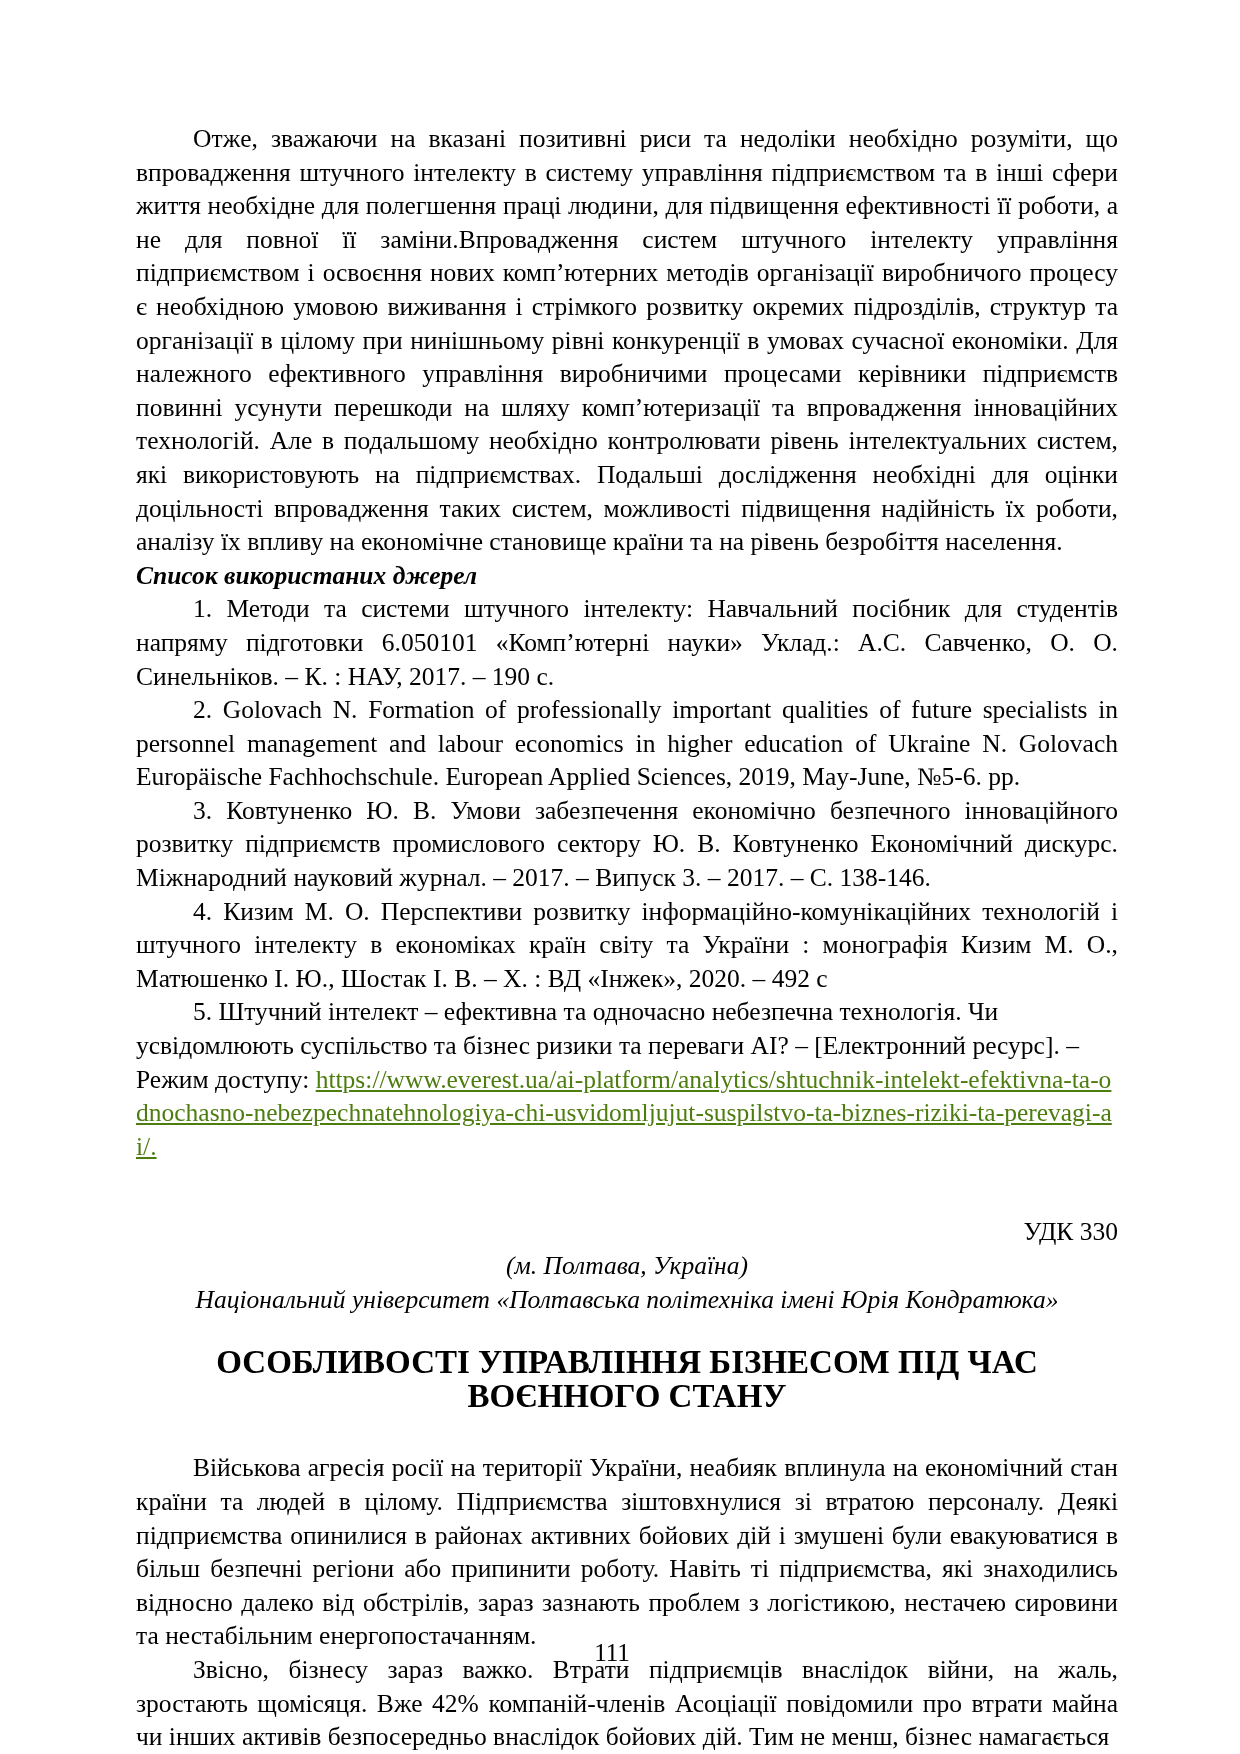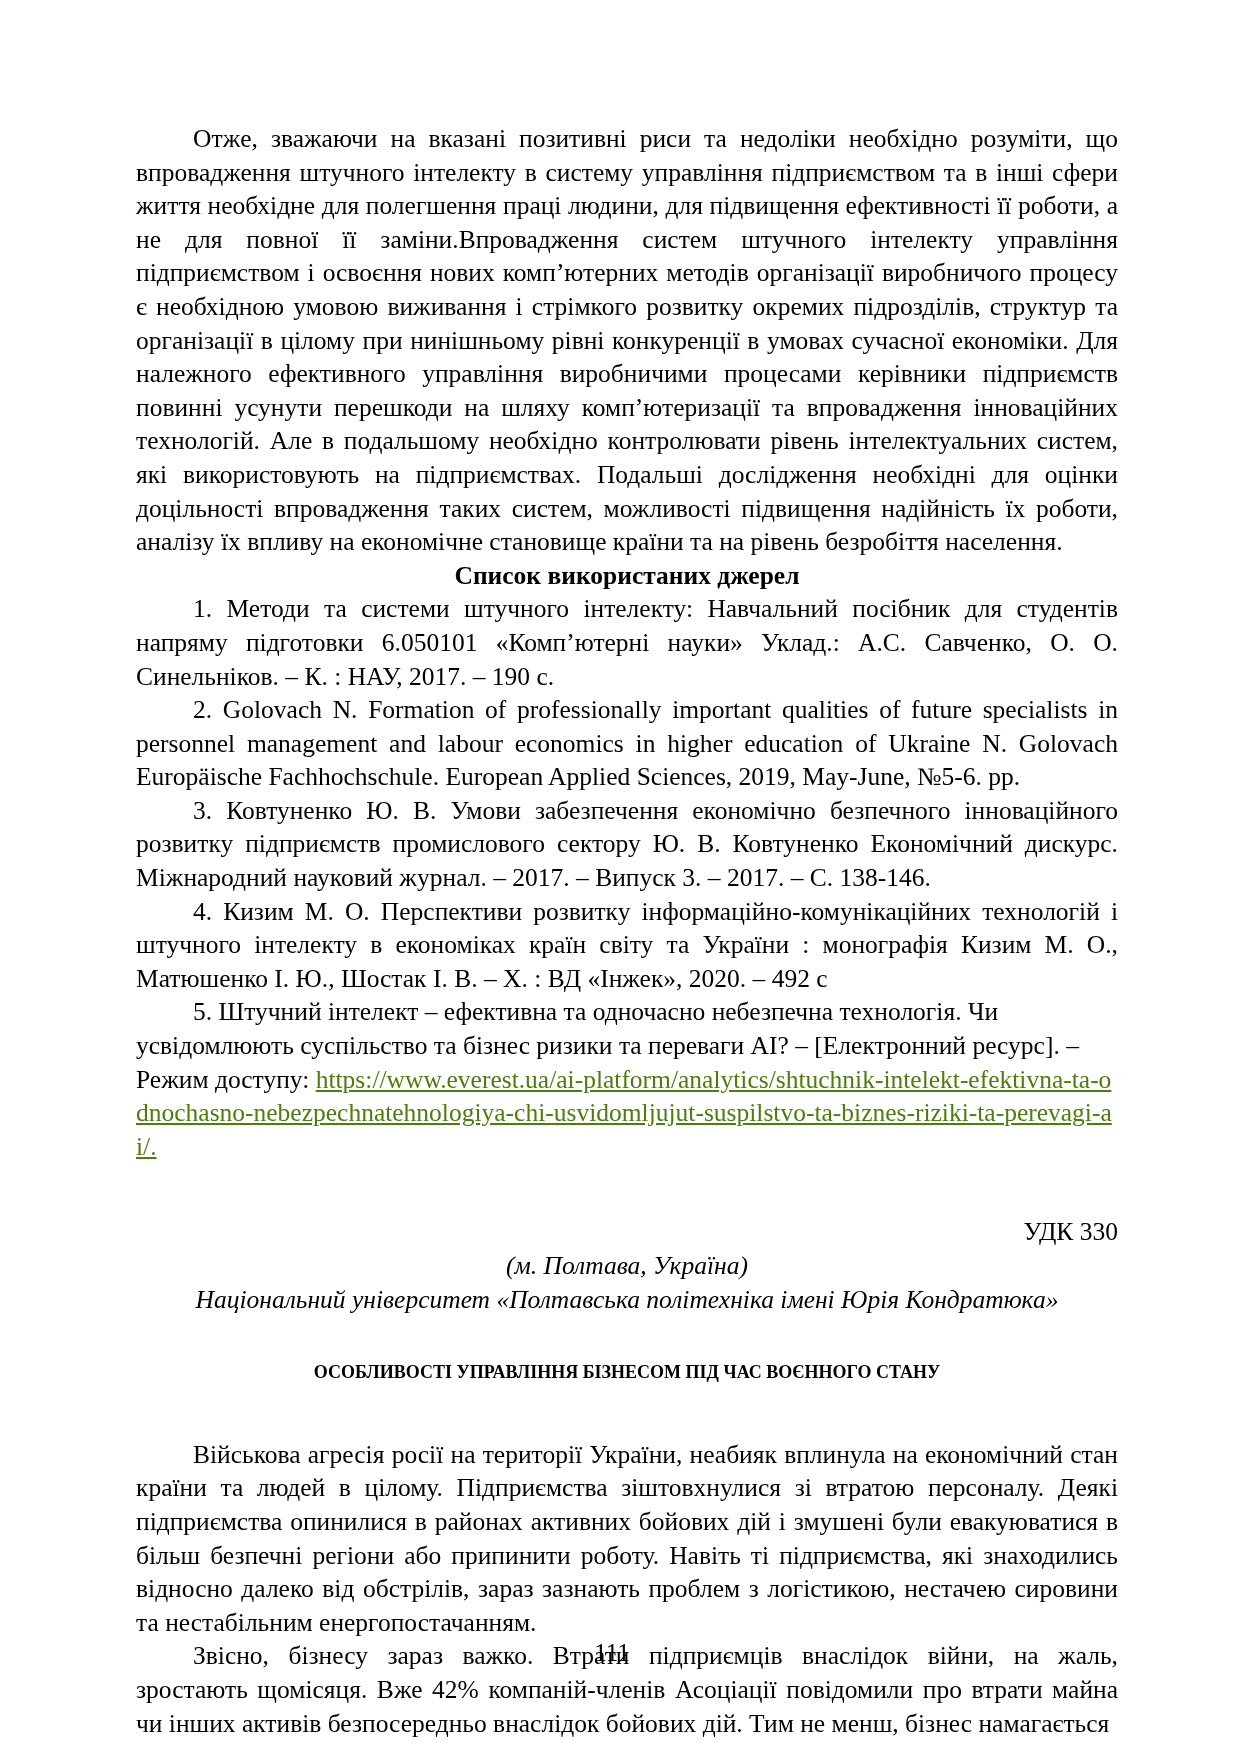--- a/index.html
+++ b/index.html
@@ -30,22 +30,22 @@
     text-justify: inter-word;
     text-indent: 57px;
     margin: 0;
     hyphens: none;
   }
 
   .refs-heading {
     font-size: 25.5px;
     line-height: 33.6px;
     font-weight: bold;
-    text-align: center;
     margin: 0;
+    font-style: italic;
   }
   .ref-item {
     font-size: 25.5px;
     line-height: 33.6px;
     text-align: justify;
     text-indent: 57px;
     margin: 0;
   }
   .ref-item.last {
     text-align: left;
@@ -72,25 +72,25 @@
     margin: 0;
   }
   .affiliation {
     font-size: 25.5px;
     line-height: 33.6px;
     text-align: center;
     font-style: italic;
     margin: 0;
   }
   .article-title {
-    font-size: 18px;
+    font-size: 33px;
     line-height: 33.6px;
     font-weight: bold;
     text-align: center;
-    margin: 10px;
+    margin: 0;
   }
   .page-number {
     position: absolute;
     left: 0;
     right: 16px;
     top: 1638px;
     text-align: center;
     font-size: 25px;
     line-height: 30px;
   }

